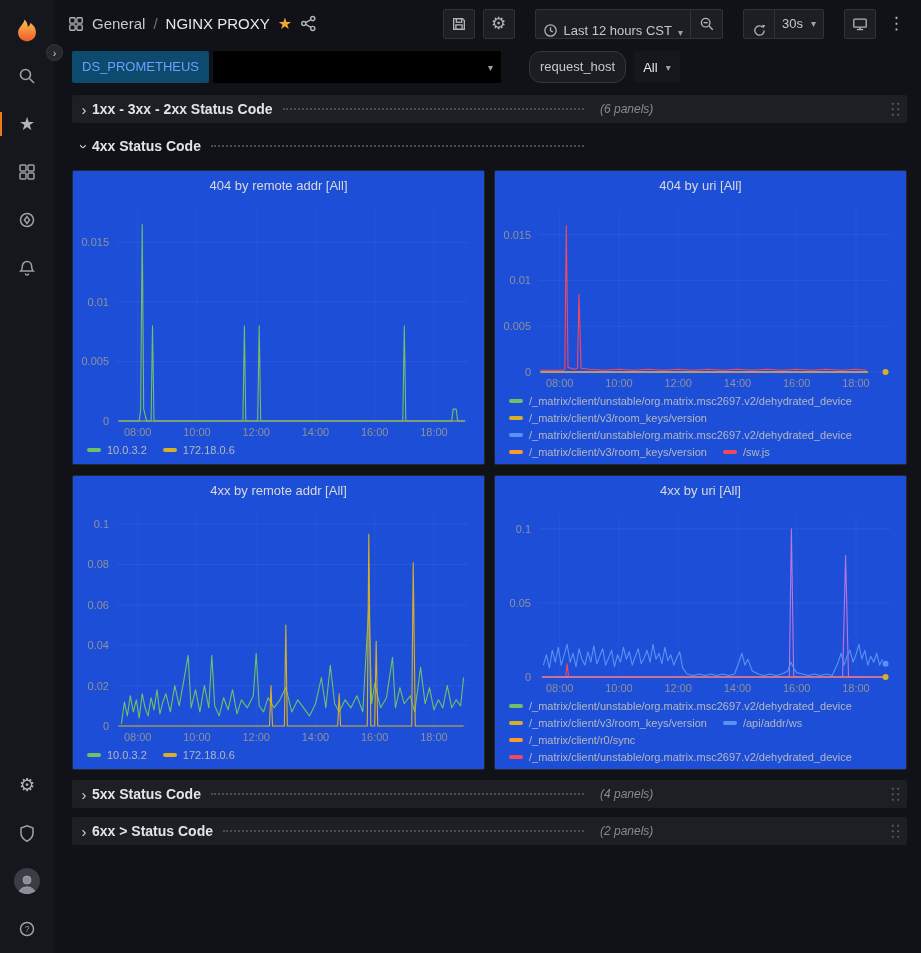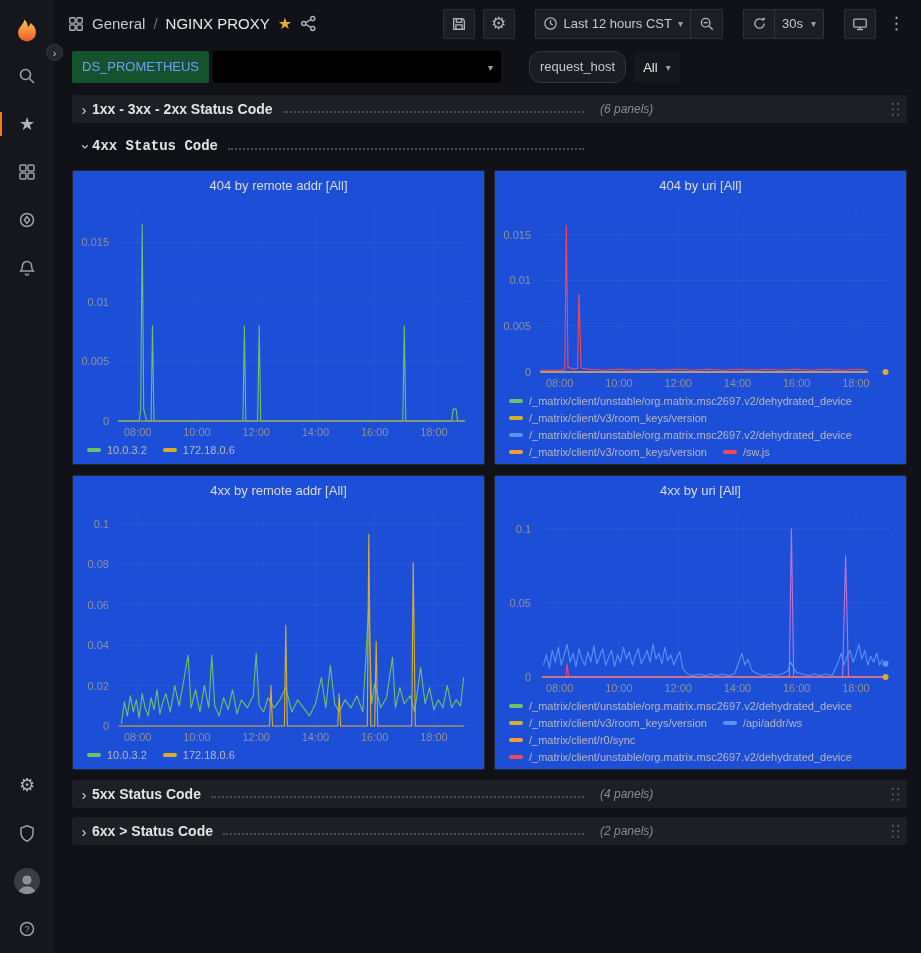--- a/index.html
+++ b/index.html
@@ -52,27 +52,27 @@
   .topbar .spacer { flex: 1; }
   .hbtn {
     height: 30px; min-width: 32px; padding: 0 7px; display: inline-flex; align-items: center; justify-content: center;
     gap: 6px; background: #1b1e23; border: 1px solid #2f3237; border-radius: 2px;
     color: #c7c8cc; font-size: 13px; cursor: pointer; white-space: nowrap;
   }
   .hbtn svg { stroke: #b0b3b8; flex: 0 0 auto; }
   .hbtn .glyph { font-size: 17px; color: #b0b3b8; line-height: 1; }
   .btn-group { display: inline-flex; }
   .btn-group .hbtn + .hbtn { border-left: none; border-top-left-radius: 0; border-bottom-left-radius: 0; gap: 8px; }
-  .btn-group .hbtn:first-child { border-top-right-radius: 0; border-bottom-right-radius: 0; }
+  .btn-group .hbtn:first-child { border-top-right-radius: 0; border-bottom-right-radius: 0; align-items: flex-end; }
   .caret { color: #9da0a8; font-size: 10px; }
   .kebab { background: none; border: none; color: #b0b3b8; font-size: 17px; cursor: pointer; padding: 0 4px; }
   
   .varbar { height: 40px; display: flex; align-items: center; padding: 0 14px 0 18px; gap: 4px; }
   .var-label {
-    height: 32px; line-height: 32px; padding: 0 10px; background: #14532d; border-radius: 2px;
+    height: 32px; line-height: 32px; padding: 0 10px; background: #0c4a6e; border-radius: 2px;
     font-size: 13px; color: #6e9fff; font-weight: 500;
   }
   .var-select-black {
     width: 288px; height: 32px; background: #000; border-radius: 2px; cursor: pointer;
     display: flex; align-items: center; justify-content: flex-end; padding-right: 8px;
   }
   .var-host-label {
     height: 32px; line-height: 30px; padding: 0 10px; background: #1b1d22; border: 1px solid #34363c;
     border-radius: 12px; font-size: 13px; color: #c7c8cc; margin-left: 24px;
   }
@@ -80,25 +80,25 @@
     height: 32px; padding: 0 9px; background: #16171c; border-radius: 2px; cursor: pointer;
     display: flex; align-items: center; gap: 8px; font-size: 13px; color: #e8e9ea; margin-left: 4px;
   }
   
   .content { flex: 1; padding: 8px 14px 8px 18px; overflow: hidden; }
   .row-strip {
     height: 28px; display: flex; align-items: center; padding: 0 6px 0 4px; cursor: pointer;
     border-radius: 2px; margin-bottom: 0;
   }
   .row-strip.collapsed { background: #1d1f24; }
-  .row-strip.expanded { background: transparent; margin-top: 12px; font-family: Liberation Mono, monospace; }
+  .row-strip.expanded { background: transparent; margin-top: 12px; }
   .row-strip + .row-strip { margin-top: 9px; }
   .chev { color: #d8d9da; font-size: 15px; width: 16px; text-align: center; display: inline-block; }
   .chev.open { transform: rotate(90deg); }
-  .row-lead { display: flex; align-items: center; width: 494px; }
+  .row-lead { display: flex; width: 494px; }
   .row-title { font-size: 14px; font-weight: 700; color: #e3e4e6; white-space: nowrap; }
   .row-dots { flex: 1; border-bottom: 2px dotted #4a4c52; height: 9px; margin: 0 2px 2px 10px; }
   .row-count { font-size: 12px; font-style: italic; color: #868a92; margin-left: 14px; white-space: nowrap; }
   .drag-handle {
     margin-left: auto; width: 11px; height: 16px;
     background-image: radial-gradient(circle, #5a5c63 1.3px, transparent 1.4px);
     background-size: 5.5px 5.5px; cursor: move;
   }
   
   .grid {

